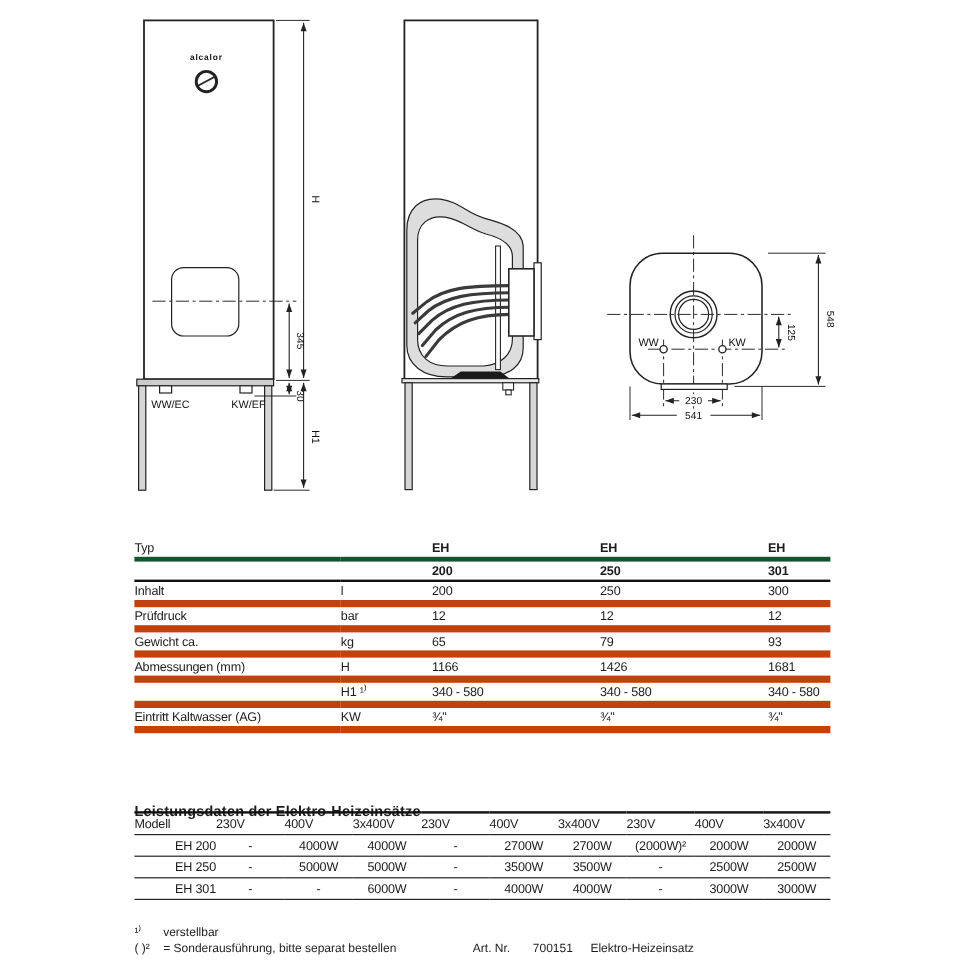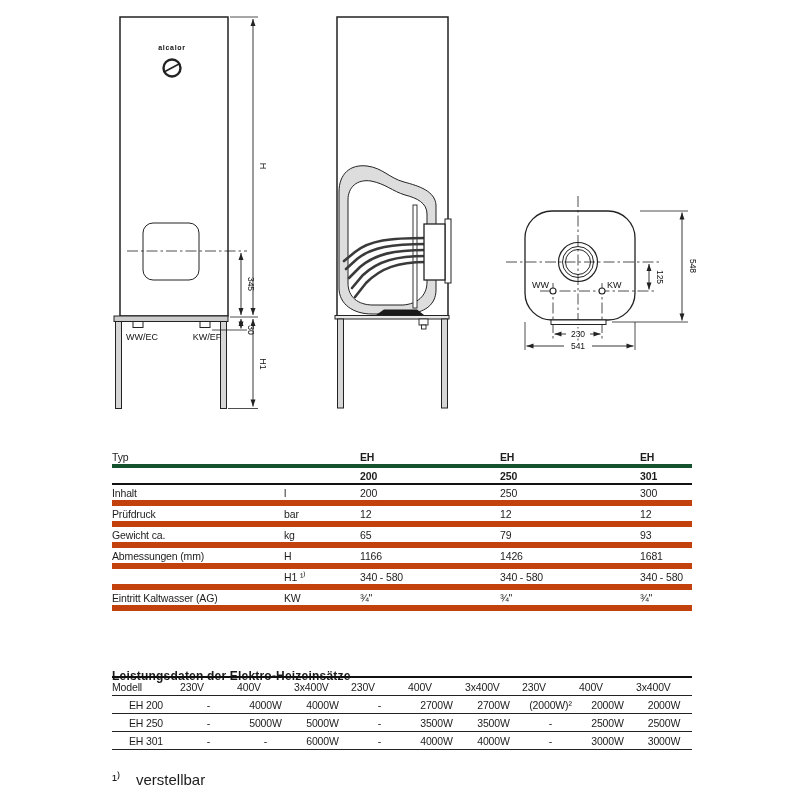--- a/index.html
+++ b/index.html
@@ -36,24 +36,24 @@
     border-collapse:collapse; font-size:10.5px; letter-spacing:-0.15px;
     table-layout:fixed;
   }
   table.pwr td { padding:3px 0 2px 0; line-height:12px; }
   table.pwr tr.heat td { border-bottom:1px solid #222; }
   table.pwr tr.heat td.group { text-align:center; }
   table.pwr tr.gap td { height:9px; padding:0; border:none; }
   table.pwr tr.volt td { border-top:2px solid #111; border-bottom:1px solid #222; text-align:left; }
   table.pwr tr.volt td.model-col { text-align:left; }
   table.pwr tr.data td { border-bottom:1px solid #222; text-align:center; }
-  table.pwr tr.data td.model-col { text-align:center; }
+  table.pwr tr.data td.model-col { text-align:right; }
 
   
-  .footnotes { position:absolute; left:112px; top:769px; font-size:15px; width:580px; }
+  .footnotes { position:absolute; left:112px; top:769px; font-size:10px; width:580px; }
   .fn-row { position:relative; margin-bottom:3px; height:13px; }
   .fn-marker { display:inline-block; width:24px; }
   .art-label  { position:absolute; left:282px; }
   .art-number { position:absolute; left:332px; }
   .art-name   { position:absolute; left:380px; }
 </style>
 </head>
 <body>
 
 <svg width="800" height="440" viewBox="0 0 800 440">
@@ -297,13 +297,19 @@
     <td>3000W</td>
     <td>3000W</td>
   </tr>
 </tbody>
   </table>
 
 <div class="footnotes">
   <div class="fn-row">
     <span class="fn-marker">¹⁾</span><span>verstellbar</span>
   </div>
+  <div class="fn-row">
+    <span class="fn-marker">( )²</span><span>= Sonderausführung, bitte separat bestellen</span>
+    <span class="art-label">Art. Nr.</span>
+    <span class="art-number">700151</span>
+    <span class="art-name">Elektro-Heizeinsatz</span>
+  </div>
 </div>
 
 </body></html>

